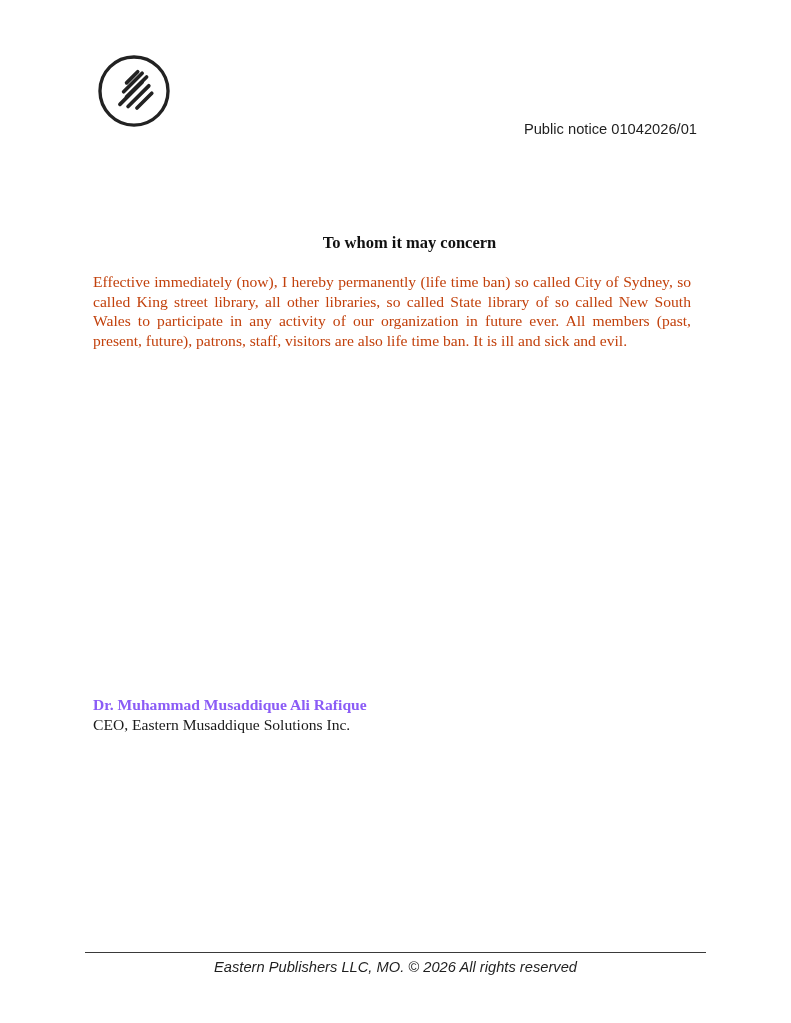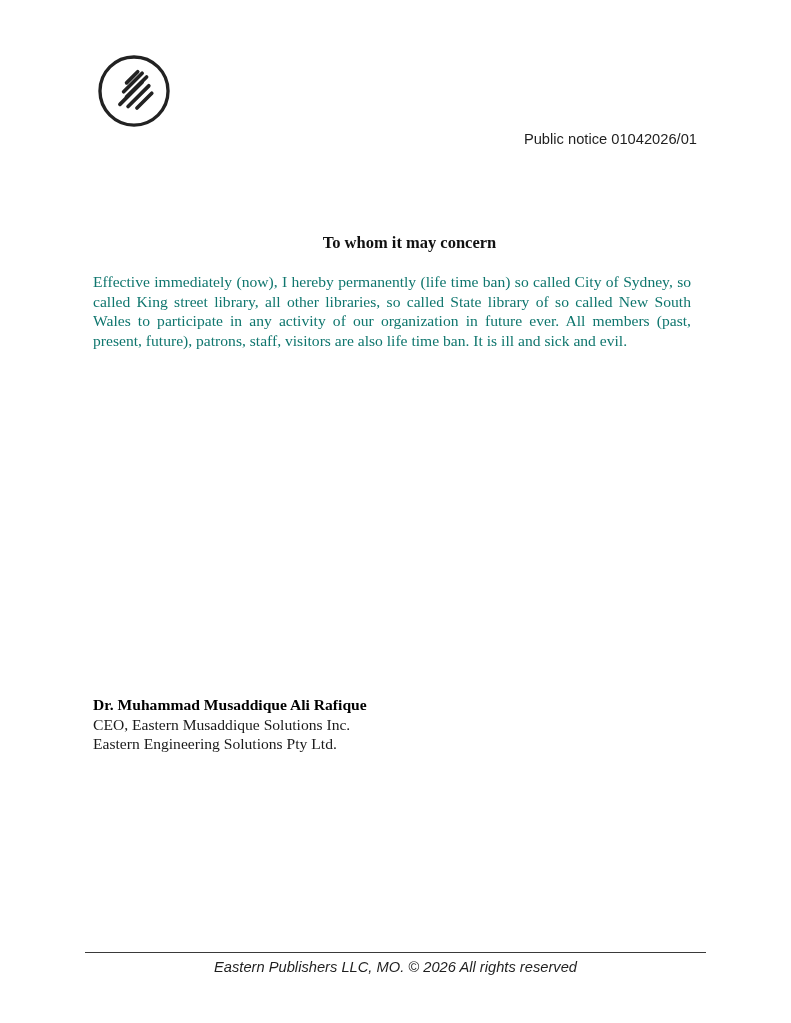--- a/index.html
+++ b/index.html
@@ -19,21 +19,21 @@
   .logo {
     position: absolute;
     left: 97px;
     top: 54px;
     width: 74px;
     height: 74px;
   }
   .logo svg { display: block; width: 100%; height: 100%; }
   .notice-number {
     position: absolute;
-    top: 130px;
+    top: 120px;
     right: 94px;
     font-family: "Liberation Sans", sans-serif;
     font-size: 14.7px;
     line-height: 18px;
     color: #1f1f1f;
     white-space: nowrap;
   }
   .heading {
     position: absolute;
     top: 233px;
@@ -49,34 +49,34 @@
   }
   .body-paragraph {
     position: absolute;
     top: 272px;
     left: 93px;
     width: 598px;
     text-align: justify;
     font-family: "Liberation Serif", serif;
     font-size: 15.6px;
     line-height: 19.6px;
-    color: #0f766e;
+    color: #c2410c;
   }
   .signature {
     position: absolute;
     top: 695px;
     left: 93px;
     font-family: "Liberation Serif", serif;
     font-size: 15.6px;
     line-height: 19.6px;
     color: #1a1a1a;
   }
   .signature .sig-name {
     font-weight: bold;
-    color: #000000;
+    color: #8b5cf6;
   }
   .footer-rule {
     position: absolute;
     top: 952px;
     left: 85px;
     width: 621px;
     height: 0;
     border-top: 1px solid #3a3a3a;
   }
   .footer-text {
@@ -113,20 +113,19 @@
 
   <div class="notice-number">Public notice 01042026/01</div>
 
   <div class="heading">To whom it may concern</div>
 
   <div class="body-paragraph">Effective immediately (now), I hereby permanently (life time ban) so called City of Sydney, so called King street library, all other libraries, so called State library of so called New South Wales to participate in any activity of our organization in future ever. All members (past, present, future), patrons, staff, visitors are also life time ban. It is ill and sick and evil.</div>
 
   <div class="signature">
     <div class="sig-name">Dr. Muhammad Musaddique Ali Rafique</div>
     <div class="sig-line">CEO, Eastern Musaddique Solutions Inc.</div>
-    <div class="sig-line">Eastern Engineering Solutions Pty Ltd.</div>
   </div>
 
   <div class="footer-rule"></div>
 
   <div class="footer-text">Eastern Publishers LLC, MO. © 2026 All rights reserved</div>
 
 </div>
 
 </body></html>

